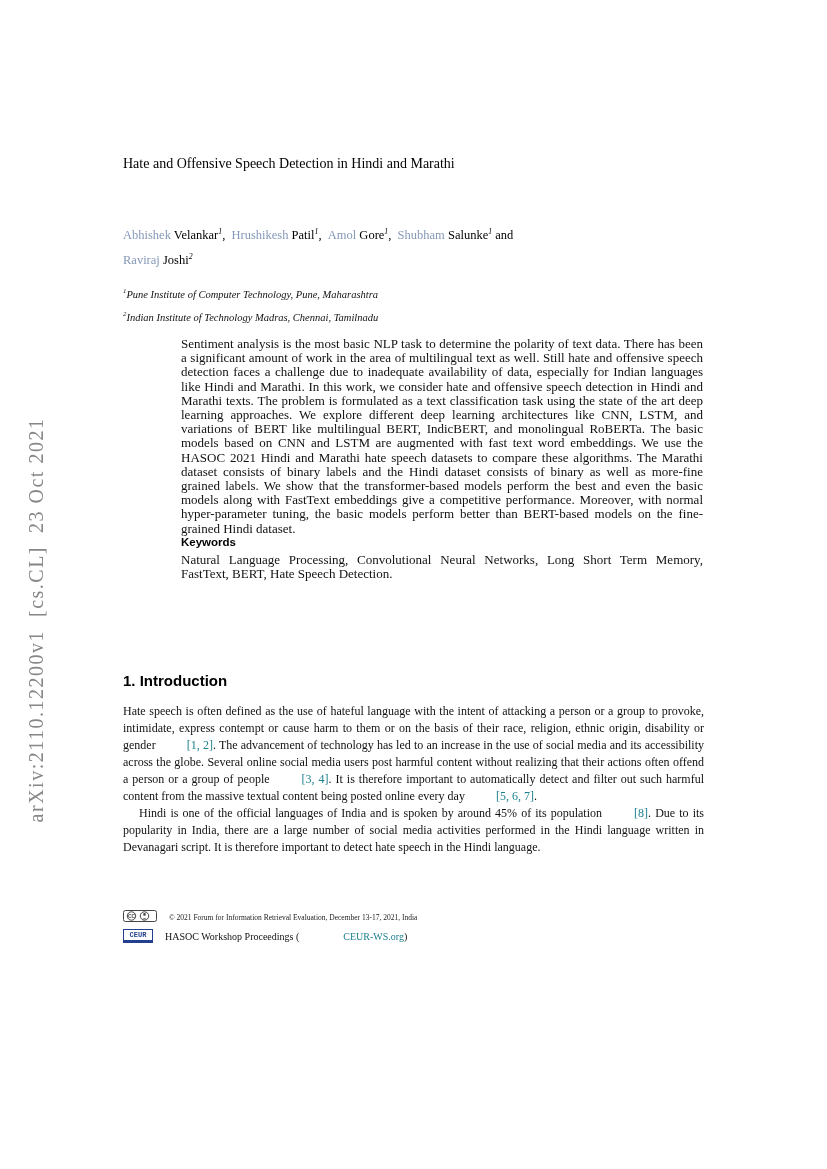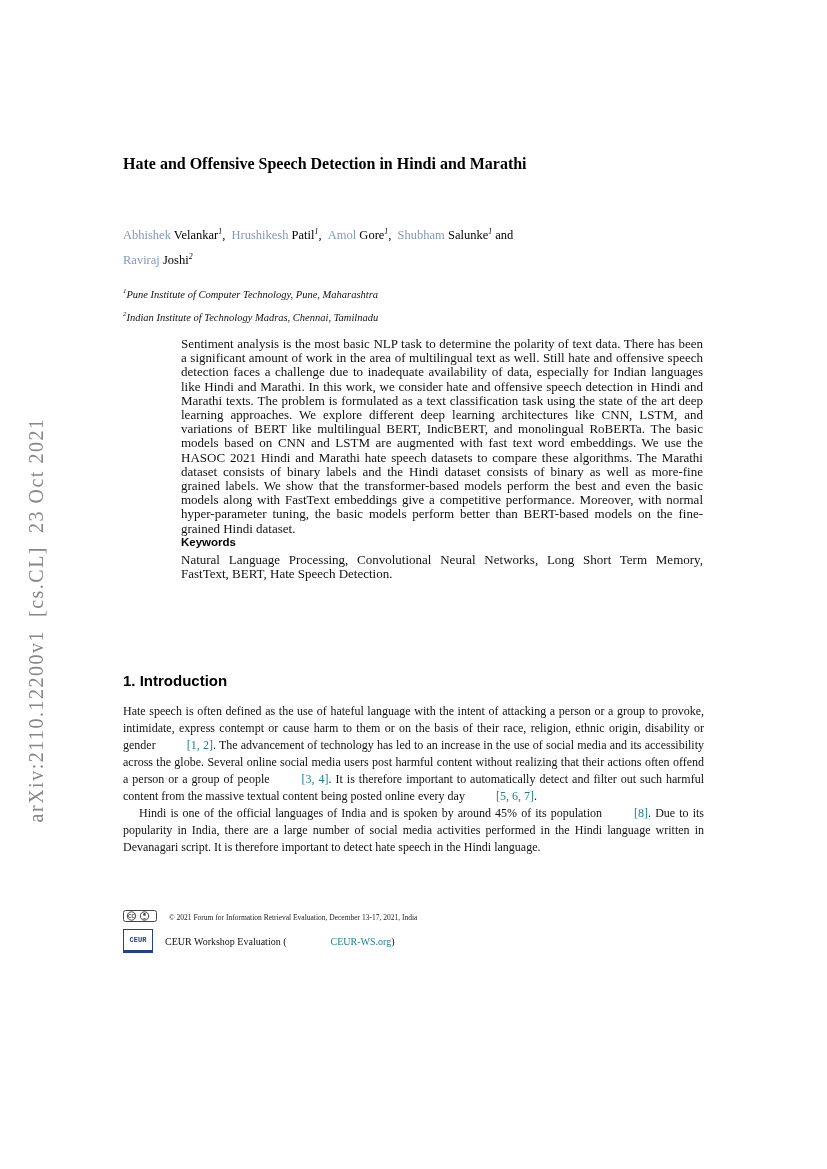--- a/index.html
+++ b/index.html
@@ -9,21 +9,21 @@
   .watermark {
     position:absolute; left:36px; top:620px;
     transform: translate(-50%,-50%) rotate(-90deg);
     white-space:pre; font-size:20px; letter-spacing:1.5px;
     color:#878787;
   }
 
   .block { position:absolute; left:123px; width:581px; }
 
   #title-block { top:147px; width:540px; }
-  .paper-title { font-size:16px; font-weight:bold; line-height:33px; color:#000; }
+  .paper-title { font-size:14px; font-weight:normal; line-height:33px; color:#000; }
 
   #author-block { top:221px; font-size:12.5px; line-height:22px; color:#000; }
   .first-name { color:#8498b8; }
   .last-name  { color:#000; }
   .auth-sup { font-style:italic; font-size:0.62em; vertical-align:super; }
 
   #affil-block { top:281px; font-size:10.5px; line-height:19.5px; }
   .affil-line { font-style:italic; }
   .affil-line sup { font-size:0.65em; vertical-align:super; font-style:italic; }
 
@@ -46,21 +46,21 @@
   .body-par.indent { text-indent:16px; }
   a.cite { color:#1b7f8d; text-decoration:none; cursor:pointer;margin-left:28px; }
 
   #footer-block { top:910px; font-size:10px; }
   .footer-row { display:flex; align-items:center; gap:12px; }
   .footer-row + .footer-row { margin-top:5px; }
   .copyright { font-size:7.5px; color:#222; }
   .proceedings { font-size:10px; color:#111; }
   a.footer-link { color:#1b7f8d; text-decoration:none; cursor:pointer;padding-left:44px; }
   .ceur-logo {
-    width:30px; height:24px; border:1px solid #23408e; background:#ffffff;
+    width:30px; height:14px; border:1px solid #23408e; background:#ffffff;
     display:flex; align-items:center; justify-content:center;
     font-family:"Liberation Mono", monospace; font-weight:bold;
     font-size:7px; color:#23408e; line-height:1;
     border-bottom:3px solid #23408e;
   }
 </style>
 </head>
 <body>
 
 <div class="watermark">arXiv:2110.12200v1  [cs.CL]  23 Oct 2021</div>
@@ -99,15 +99,15 @@
         <text x="8.5" y="8" font-size="5" text-anchor="middle" fill="#444444" font-family="Liberation Sans, sans-serif" font-weight="bold">CC</text>
         <circle cx="21.5" cy="6" r="4.2" fill="none" stroke="#444444"></circle>
         <circle cx="21.5" cy="4.4" r="1.3" fill="#444444"></circle>
         <path d="M19.3 9.2 a2.6 2.2 0 0 1 4.4 0 Z" fill="#444444"></path>
       </svg>
     </span>
     <span class="copyright">© 2021 Forum for Information Retrieval Evaluation, December 13-17, 2021, India</span>
   </div>
   <div class="footer-row">
     <span class="ceur-logo">CEUR</span>
-    <span class="proceedings"><span>CEUR Workshop Evaluation (</span><a class="footer-link">CEUR-WS.org</a><span>)</span></span>
+    <span class="proceedings"><span>HASOC Workshop Proceedings (</span><a class="footer-link">CEUR-WS.org</a><span>)</span></span>
   </div>
 </div>
 
 </body></html>

